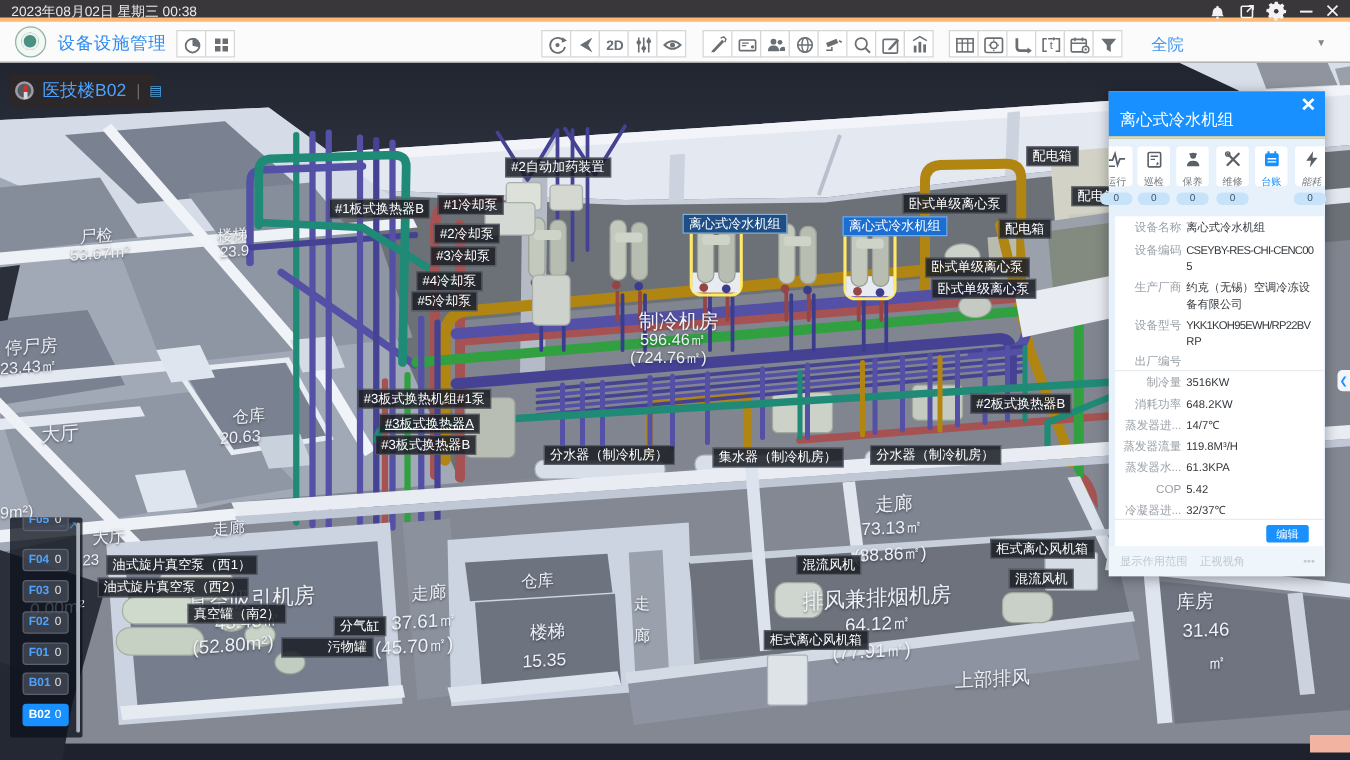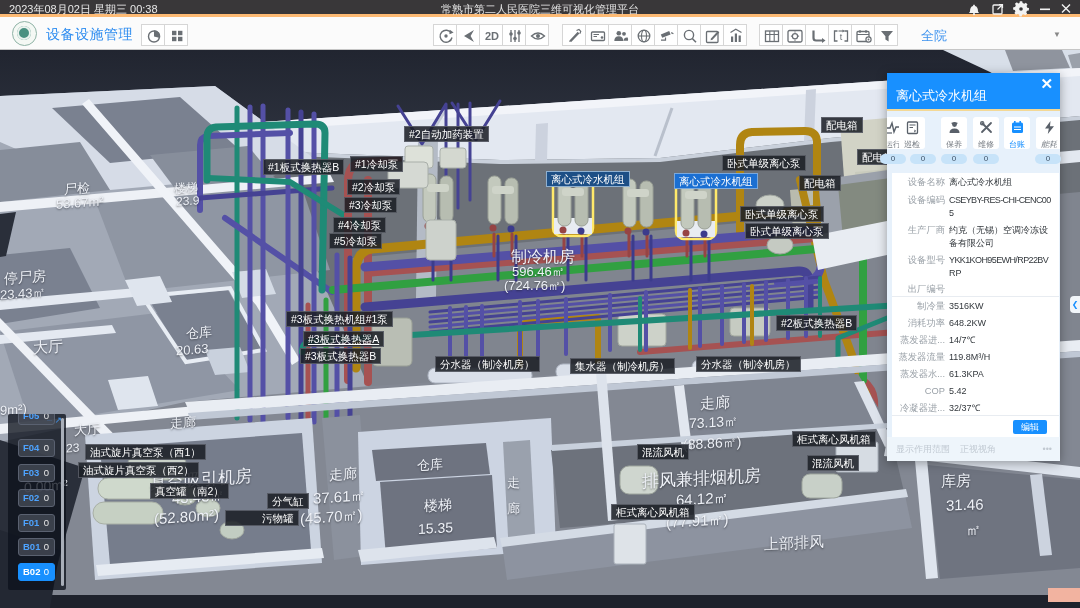--- a/index.html
+++ b/index.html
@@ -344,20 +344,26 @@
     <div class="rt" style="left:642px;top:417px;font-size:17px;transform:skewY(-3deg);">排风兼排烟机房</div>
     <div class="rt" style="left:676px;top:440px;font-size:15px;transform:skewY(-3deg);">64.12㎡</div>
     <div class="rt" style="left:666px;top:462px;font-size:15px;transform:skewY(-3deg);">(77.91㎡)</div>
     <div class="rt" style="left:764px;top:484px;font-size:15px;transform:skewY(-3deg);">上部排风</div>
     <div class="rt" style="left:941px;top:422px;font-size:15px;transform:skewY(-2deg);">库房</div>
     <div class="rt" style="left:946px;top:446px;font-size:15px;transform:skewY(-2deg);">31.46</div>
     <div class="rt" style="left:966px;top:471px;font-size:15px;transform:skewY(-2deg);">㎡</div>
     <div class="rt" style="left:511px;top:197px;font-size:16px;transform:skewY(0deg);">制冷机房</div>
     <div class="rt" style="left:512px;top:213px;font-size:13px;transform:skewY(0deg);">596.46㎡</div>
     <div class="rt" style="left:504px;top:227px;font-size:13px;transform:skewY(0deg);">(724.76㎡)</div>
+    <div id="b02bar">
+      <div class="comp"></div>
+        <div class="nm">医技楼B02</div>
+        <div class="sep">|</div>
+        <div class="lic">▤</div>
+    </div>
     <div id="floors">
       <div class="exp">– ↗</div>
       <div class="fb" style="top:-7px;"><span class="fn">F05</span><span class="fc">0</span></div>
       <div class="fb" style="top:25px;"><span class="fn">F04</span><span class="fc">0</span></div>
       <div class="fb" style="top:50px;"><span class="fn">F03</span><span class="fc">0</span></div>
       <div class="fb" style="top:75px;"><span class="fn">F02</span><span class="fc">0</span></div>
       <div class="fb" style="top:100px;"><span class="fn">F01</span><span class="fc">0</span></div>
       <div class="fb" style="top:124px;"><span class="fn">B01</span><span class="fc">0</span></div>
       <div class="fb act" style="top:149px;"><span class="fn">B02</span><span class="fc">0</span></div>
       <div class="sb"></div>
@@ -365,21 +371,21 @@
     <div id="panel">
       <div class="hd">
           <div class="t">离心式冷水机组</div>
           <div class="x">✕</div>
         </div>
       <div class="tabs">
         <div class="tab" style="left:-7px;"><svg width="15" height="15" viewBox="0 0 15 15" style="margin-top:3px;">
               <path d="M1,8 L4,8 6,3 8,12 10,7 14,7" fill="none" stroke="#596069" stroke-width="1.4"></path>
               <path d="M1,13 L6,13" stroke="#596069" stroke-width="1.2"></path>
             </svg><div class="tx">运行</div></div>
-        <div class="tab" style="left:12px;"><svg width="15" height="15" viewBox="0 0 15 15" style="margin-top:3px;">
+        <div class="tab" style="left:23px;"><svg width="15" height="15" viewBox="0 0 15 15" style="margin-top:3px;">
               <rect x="2.5" y="2" width="10" height="11.5" rx="1" fill="none" stroke="#596069" stroke-width="1.3"></rect>
               <path d="M4.5,5 L10.5,5 M4.5,7.5 L8,7.5" stroke="#596069" stroke-width="1.1"></path>
               <path d="M9,12.5 L9.6,9.4 11.2,11 Z" fill="#596069"></path>
             </svg><div class="tx">巡检</div></div>
         <div class="tab" style="left:54px;"><svg width="15" height="15" viewBox="0 0 15 15" style="margin-top:3px;">
               <circle cx="7.5" cy="4.5" r="2.4" fill="#596069"></circle>
               <path d="M2.5,13 Q2.5,8.5 7.5,8.5 Q12.5,8.5 12.5,13 Z" fill="#596069"></path>
               <rect x="4.6" y="2.6" width="5.8" height="1.4" fill="#596069"></rect>
             </svg><div class="tx">保养</div></div>
         <div class="tab" style="left:86px;"><svg width="15" height="15" viewBox="0 0 15 15" style="margin-top:3px;">
@@ -453,21 +459,20 @@
         <div style="position:absolute;left:0;top:123px;width:167px;border-top:1px solid #e8ecf1;"></div>
         <div style="position:absolute;left:0;top:242px;width:167px;border-top:1px solid #e8ecf1;"></div>
       </div>
       <div id="editbtn">编辑</div>
       <div id="pfoot"><span style="margin-left:9px;">显示作用范围</span><span style="margin-left:10px;">正视视角</span><span style="float:right;margin-right:8px;">•••</span></div>
     </div>
     <div id="collapse">❮</div>
   </div>
   <div id="topbar">
     <div class="date">2023年08月02日 星期三 00:38</div>
-    <div class="title">常熟市第二人民医院三维可视化管理平台</div>
     <div class="ticons">
         <svg width="110" height="17" viewBox="0 0 110 17" style="display:block">
           <path d="M2,11.5 Q2,6.5 5,6 Q5,4.5 6,4.5 Q7,4.5 7,6 Q10,6.5 10,11.5 L11,13 L1,13 Z" fill="#f2f2f2"></path>
           <circle cx="6" cy="14.2" r="1.1" fill="#f2f2f2"></circle>
           <rect x="25" y="5" width="9" height="9" rx="1" fill="none" stroke="#f2f2f2" stroke-width="1.3"></rect>
           <path d="M29.5,9.5 L34,5 M31,4.5 L34.5,4.5 34.5,8" fill="none" stroke="#f2f2f2" stroke-width="1.2"></path>
           <path d="M51.8,3.5 L54.2,3.5 54.6,5.2 56.3,5.9 57.9,5 59.5,6.8 58.6,8.2 59.2,9.9 61,10.3 60.8,12.6 59,12.9 58.3,14.5 59.1,16 57.2,17.5 55.8,16.5 54.1,17 53.7,18.8 51.4,18.6 51.2,16.8 49.5,16.1 48,17 46.4,15.2 47.4,13.8 46.8,12.1 45,11.6 45.3,9.4 47.1,9.2 47.8,7.5 46.9,6 48.9,4.5 50.2,5.6 51.5,5.2 Z" fill="#f2f2f2" transform="translate(0,-2.2)"></path>
           <circle cx="53" cy="9" r="1.8" fill="#393739"></circle>
           <rect x="72" y="8.5" width="10" height="1.6" fill="#f2f2f2"></rect>
           <path d="M94,4.5 L102,12.5 M102,4.5 L94,12.5" stroke="#f2f2f2" stroke-width="1.4"></path>

